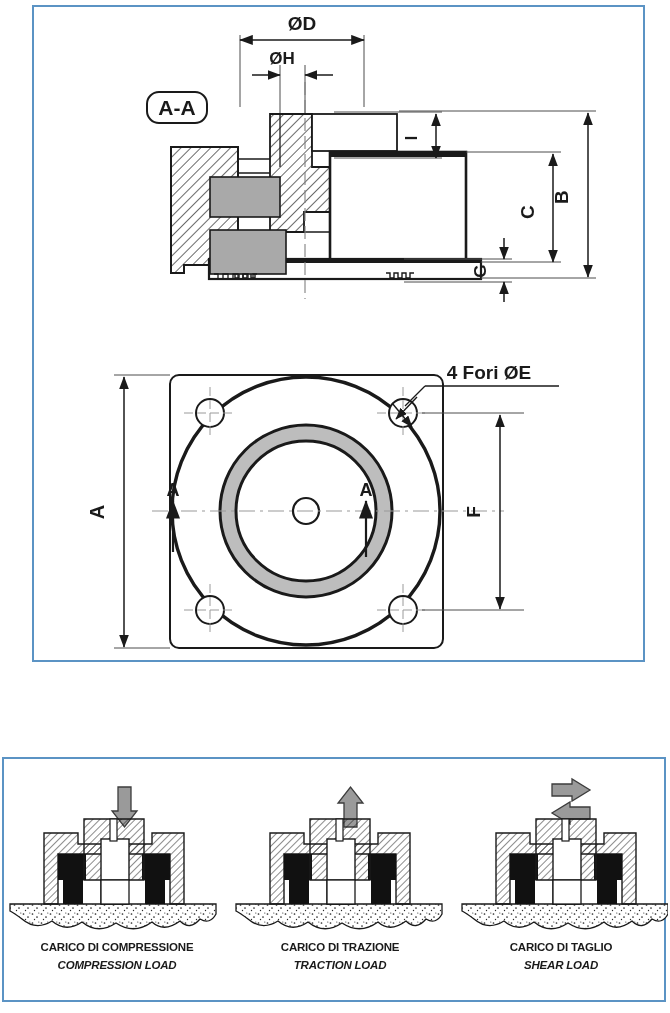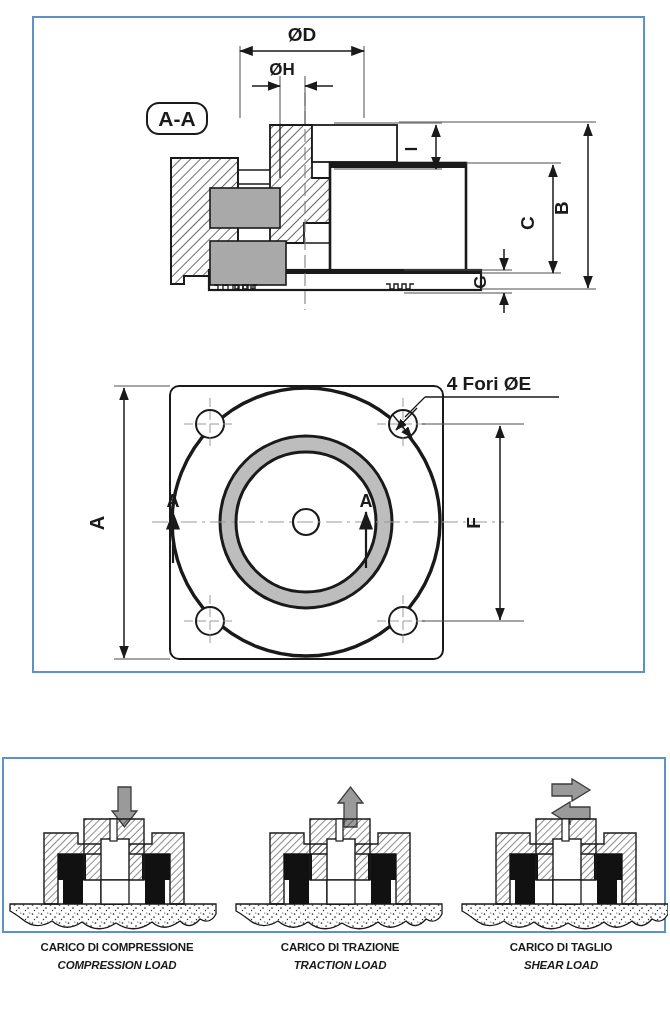--- a/index.html
+++ b/index.html
@@ -18,27 +18,26 @@
     position: absolute;
     border: 2px solid #5b93c4;
     background: #ffffff;
     box-sizing: border-box;
   }
   #panel-drawing {
     left: 32px;
     top: 5px;
     width: 613px;
     height: 657px;
-    margin-top: 11px;
   }
   #panel-loads {
     left: 2px;
     top: 757px;
     width: 664px;
-    height: 176px;
+    height: 245px;
   }
   svg { display: block; }
   .svg-layer {
     position: absolute;
     left: 0;
     top: 0;
   }
   .lbl {
     font-family: "Liberation Sans", sans-serif;
     font-weight: bold;

